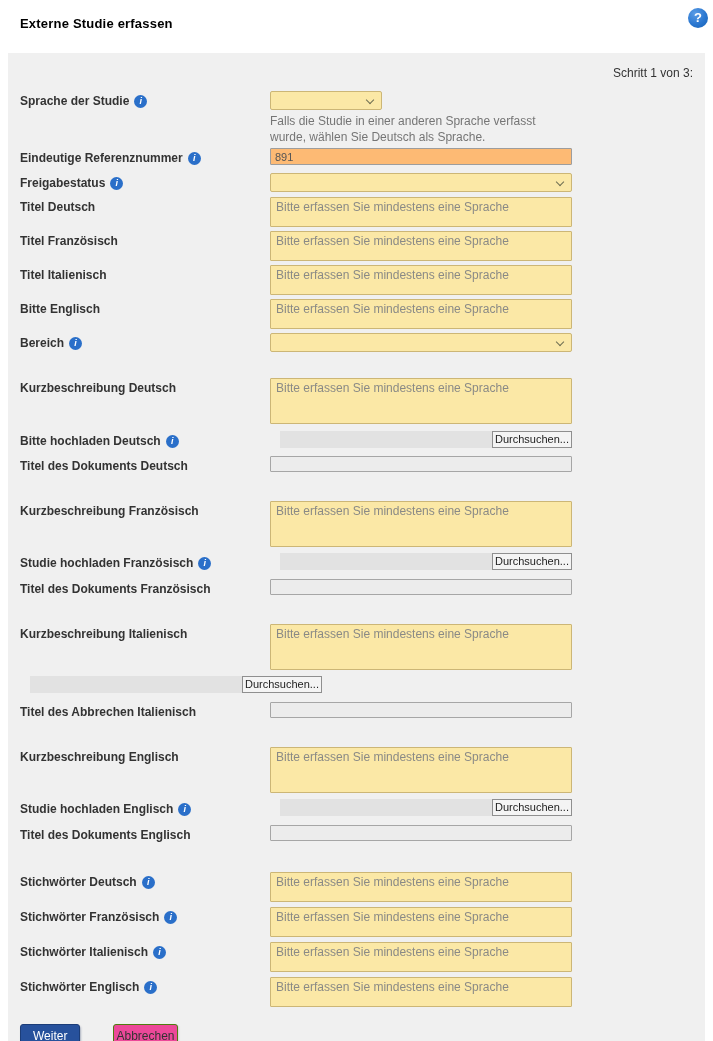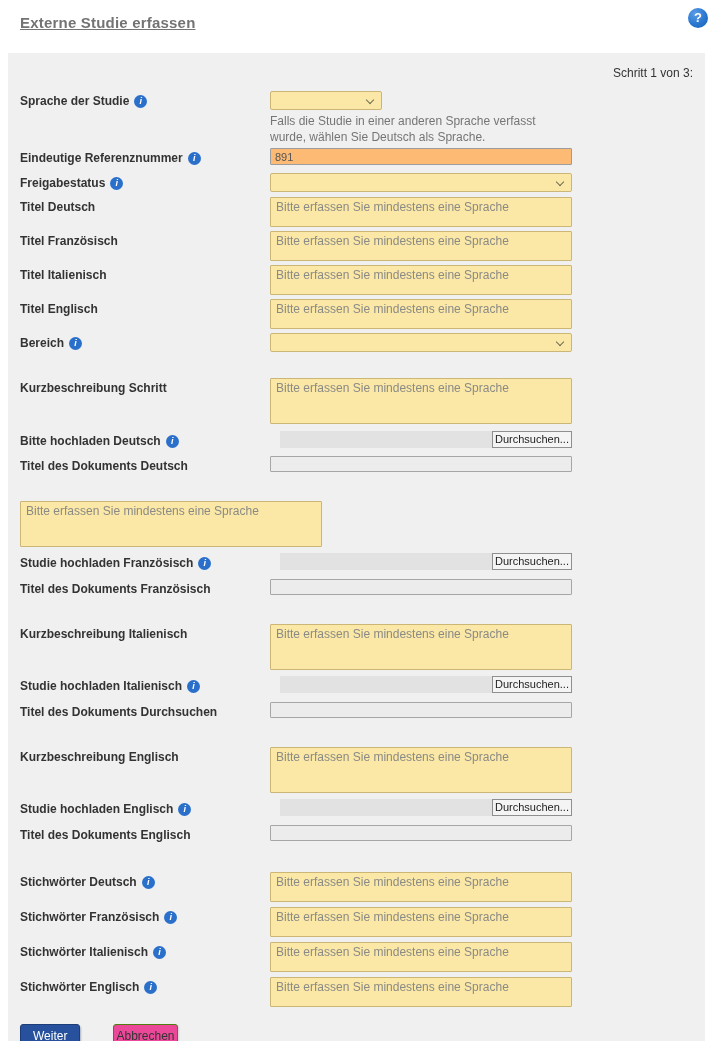--- a/index.html
+++ b/index.html
@@ -5,21 +5,21 @@
   * { box-sizing: border-box; }
   html,body { margin:0; padding:0; }
   body {
     width:713px; height:1041px; overflow:hidden;
     background:#ffffff;
     font-family:"Liberation Sans", sans-serif;
     position:relative;
     -webkit-font-smoothing:antialiased;
   }
   .header { position:relative; padding:14px 20px 0 20px; }
-  .page-title { font-size:15px; font-weight:700; color:#737373; letter-spacing:.2px;text-decoration:underline; }
+  .page-title { font-size:13px; font-weight:700; color:#000000; letter-spacing:.2px; }
   .help {
     position:absolute; top:8px; right:5px;
     width:20px; height:20px; border-radius:50%;
     background:radial-gradient(circle at 35% 28%, #5a9ce6 0%, #2a77d0 55%, #1460b4 100%);
     color:#fff; font-size:13px; font-weight:700; text-align:center; line-height:20px;
     cursor:pointer;
   }
   .panel {
     margin:21px 8px 0 8px;
     background:#f0f0f0;
@@ -161,39 +161,39 @@
   </div>
 
   <div class="row mb4">
     <div class="label"><span>Titel Italienisch</span></div>
     <div class="control">
       <textarea class="yfield h30" placeholder="Bitte erfassen Sie mindestens eine Sprache" style=""></textarea>
     </div>
   </div>
 
   <div class="row mb4">
-    <div class="label"><span>Titel Englisch</span></div>
+    <div class="label"><span>Bitte Englisch</span></div>
     <div class="control">
       <textarea class="yfield h30" placeholder="Bitte erfassen Sie mindestens eine Sprache" style=""></textarea>
     </div>
   </div>
 
   <div class="row mt2 mb26">
     <div class="label">
       <span>Bereich</span><span class="info">i</span>
     </div>
     <div class="control">
       <div class="select">
         <span class="chev"></span>
       </div>
     </div>
   </div>
 
   <div class="row mb7">
-    <div class="label"><span>Kurzbeschreibung Schritt</span></div>
+    <div class="label"><span>Kurzbeschreibung Deutsch</span></div>
     <div class="control">
       <textarea class="yfield h46" placeholder="Bitte erfassen Sie mindestens eine Sprache" style=""></textarea>
     </div>
   </div>
 
   <div class="row mb8">
     <div class="label">
       <span>Bitte hochladen Deutsch</span><span class="info">i</span>
     </div>
     <div class="control">
@@ -205,20 +205,21 @@
   </div>
 
   <div class="row mb28">
     <div class="label"><span>Titel des Dokuments Deutsch</span></div>
     <div class="control">
       <input class="gfield dok" readonly="" style="">
     </div>
   </div>
 
   <div class="row mb6">
+    <div class="label"><span>Kurzbeschreibung Französisch</span></div>
     <div class="control">
       <textarea class="yfield h46" placeholder="Bitte erfassen Sie mindestens eine Sprache" style=""></textarea>
     </div>
   </div>
 
   <div class="row mb9">
     <div class="label">
       <span>Studie hochladen Französisch</span><span class="info">i</span>
     </div>
     <div class="control">
@@ -237,33 +238,30 @@
   </div>
 
   <div class="row mb6">
     <div class="label"><span>Kurzbeschreibung Italienisch</span></div>
     <div class="control">
       <textarea class="yfield h46" placeholder="Bitte erfassen Sie mindestens eine Sprache" style=""></textarea>
     </div>
   </div>
 
   <div class="row mb9">
-    <div class="label">
-      <span>Studie hochladen Italienisch</span><span class="info">i</span>
-    </div>
     <div class="control">
       <div class="file">
         <div class="file-track"></div>
         <button class="browse">Durchsuchen...</button>
       </div>
     </div>
   </div>
 
   <div class="row mb28">
-    <div class="label"><span>Titel des Dokuments Durchsuchen</span></div>
+    <div class="label"><span>Titel des Abbrechen Italienisch</span></div>
     <div class="control">
       <input class="gfield dok" readonly="" style="">
     </div>
   </div>
 
   <div class="row mb6">
     <div class="label"><span>Kurzbeschreibung Englisch</span></div>
     <div class="control">
       <textarea class="yfield h46" placeholder="Bitte erfassen Sie mindestens eine Sprache" style=""></textarea>
     </div>

